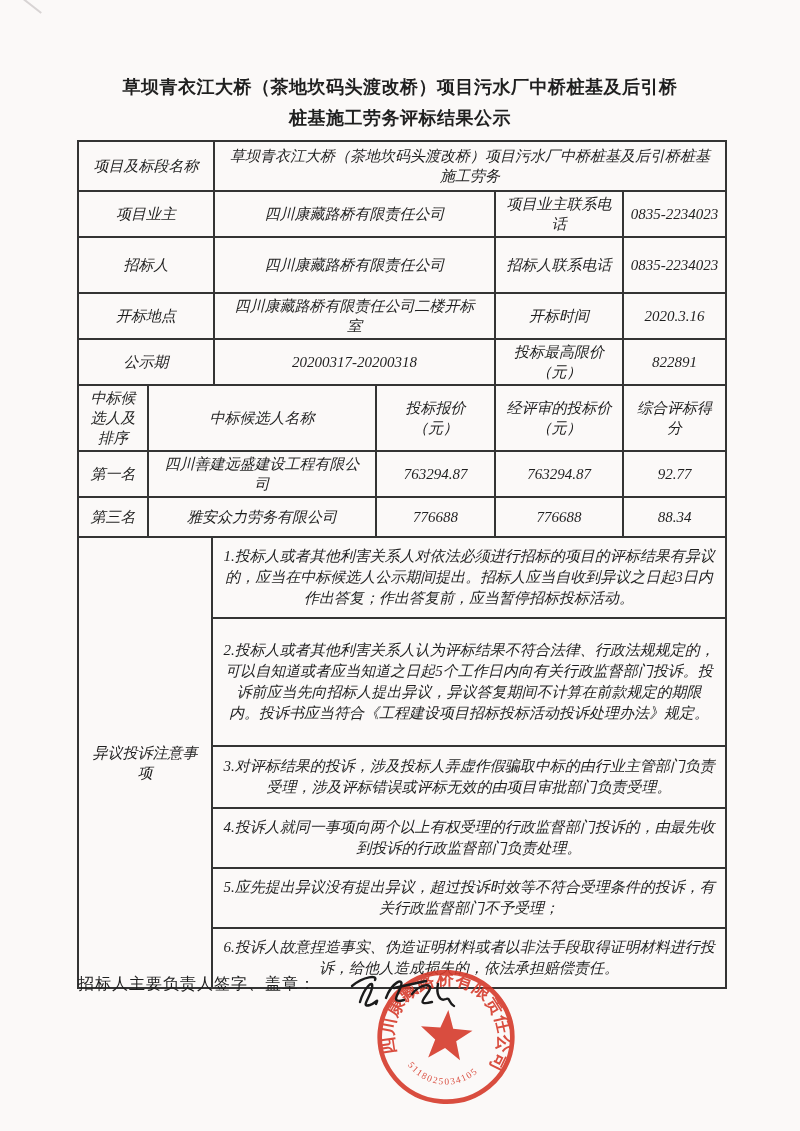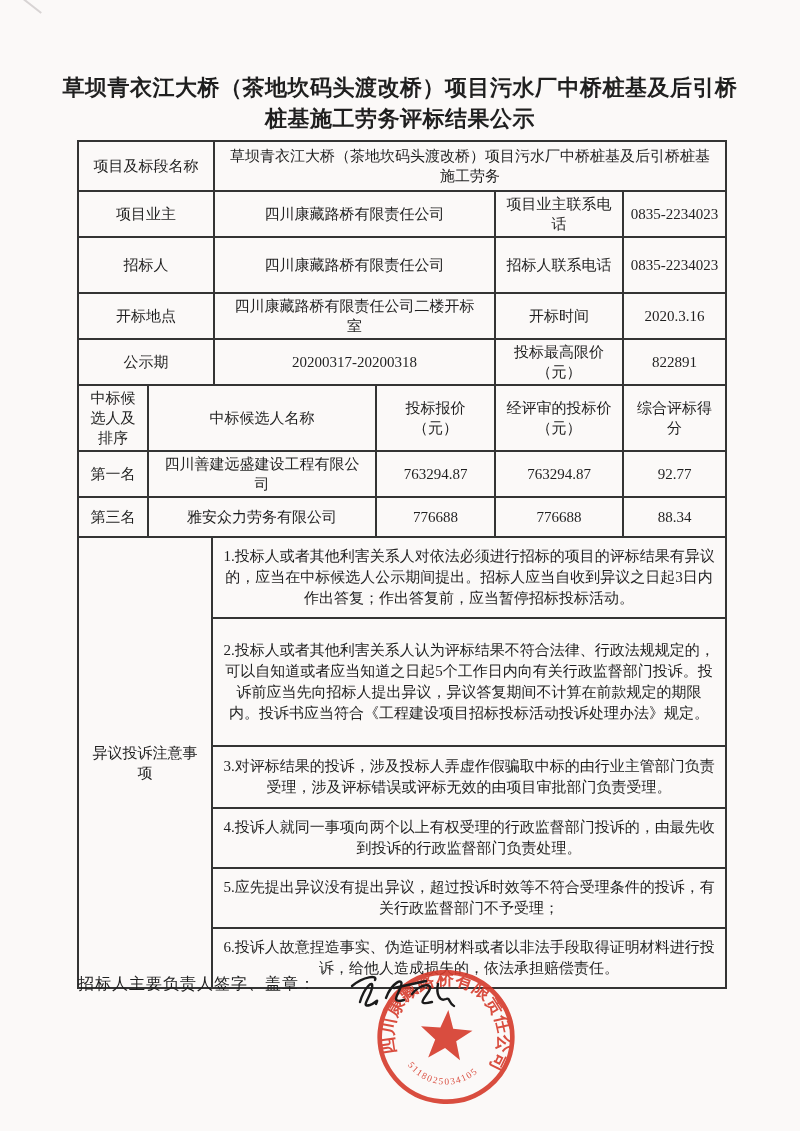--- a/index.html
+++ b/index.html
@@ -12,26 +12,26 @@
   }
   .page{position:relative;width:800px;height:1131px;}
   .crease{
     position:absolute;left:18px;top:4px;width:26px;height:2px;
     background:#d8d4d4;transform:rotate(38deg);
   }
   .title{
     padding-top:72px;
     width:700px;margin:0 auto;
     text-align:center;
-    font-size:22px;font-weight:bold;
+    font-size:18px;font-weight:bold;
     line-height:31px;
     white-space:pre-line;
     letter-spacing:0.5px;
   }
-  .tables{width:648px;margin:6px 0 0 77px;}
+  .tables{width:648px;margin:6px 0 0 77px;font-style:italic;}
   table{border-collapse:collapse;table-layout:fixed;width:648px;}
   .tbl-b,.tbl-c{margin-top:-2px;}
   td,th{
     border:2px solid #343434;
     font-size:15px;font-weight:normal;
     vertical-align:middle;
     padding:2px 6px;
     line-height:20px;
     word-break:break-all;
   }

